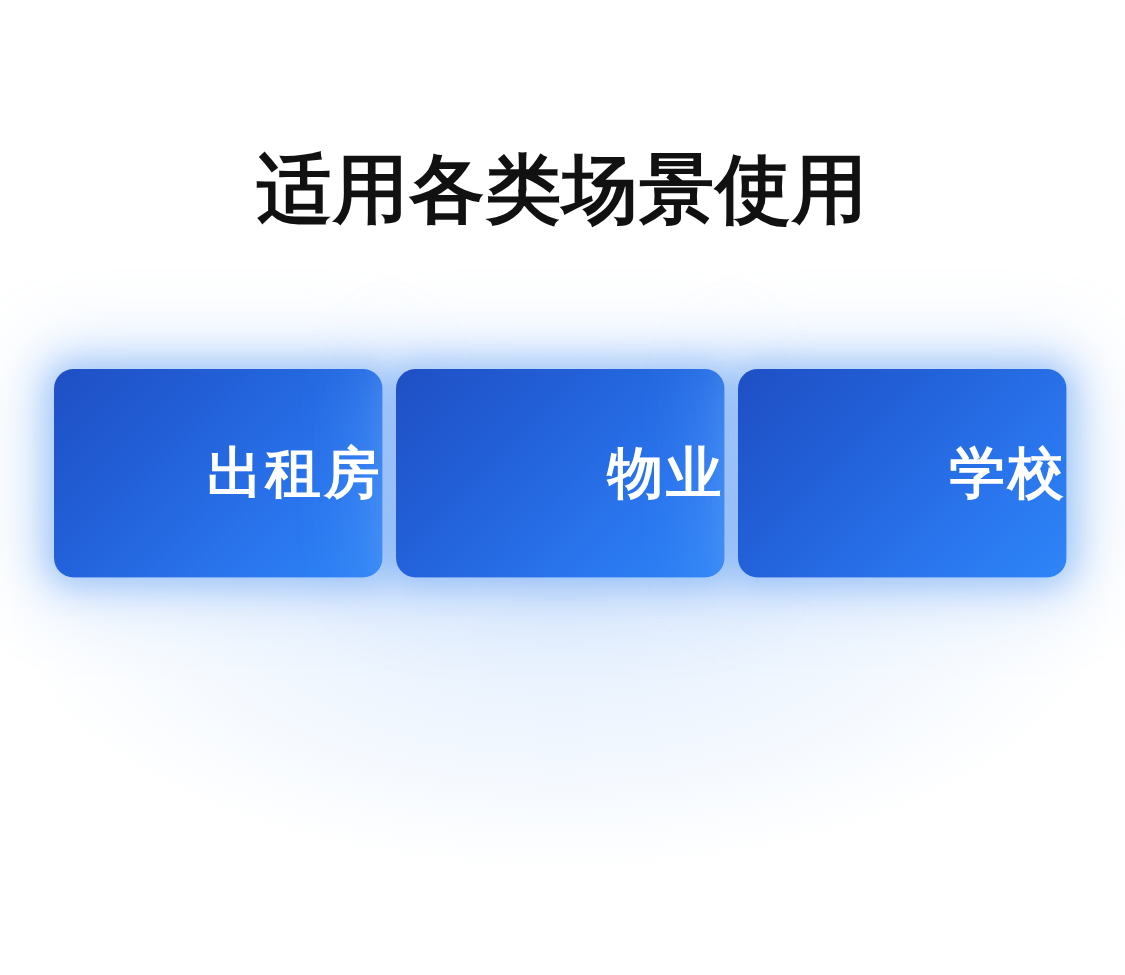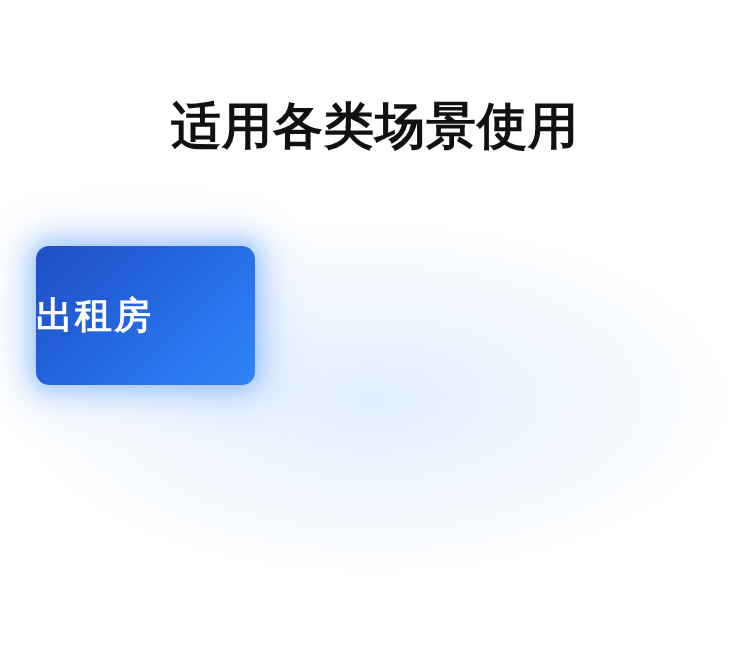--- a/index.html
+++ b/index.html
@@ -51,21 +51,21 @@
 
   .scene-card {
     position: relative;
     border-radius: 13px;
     background-image: linear-gradient(135deg, #1f4fc4 0%, #2260d8 35%, #2a76ee 72%, #2e85f7 100%);
     box-shadow:
       0 0 22px 6px rgba(87, 152, 245, 0.45),
       0 0 48px 16px rgba(140, 186, 248, 0.30);
     display: flex;
     align-items: center;
-    justify-content: flex-start;
+    justify-content: flex-end;
     overflow: hidden;
   }
 
   .scene-card-label {
     font-size: 37px;
     line-height: 42px;
     font-weight: 700;
     color: #ffffff;
     letter-spacing: 2px;
     white-space: nowrap;
@@ -95,18 +95,24 @@
 
   <div class="glow-wash"></div>
 
   <div class="scene-grid">
 
     <div class="scene-card">
       <span class="scene-card-label">出租房</span>
     </div>
 
 
+    <div class="scene-card">
+      <span class="scene-card-label">物业</span>
+    </div>
 
 
+    <div class="scene-card">
+      <span class="scene-card-label">学校</span>
+    </div>
 
 
   </div>
 </div>
 
 </body></html>

